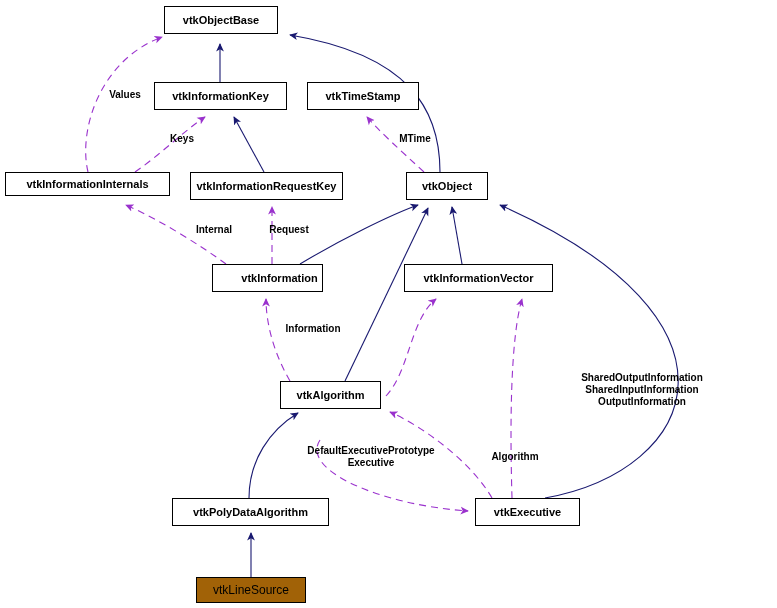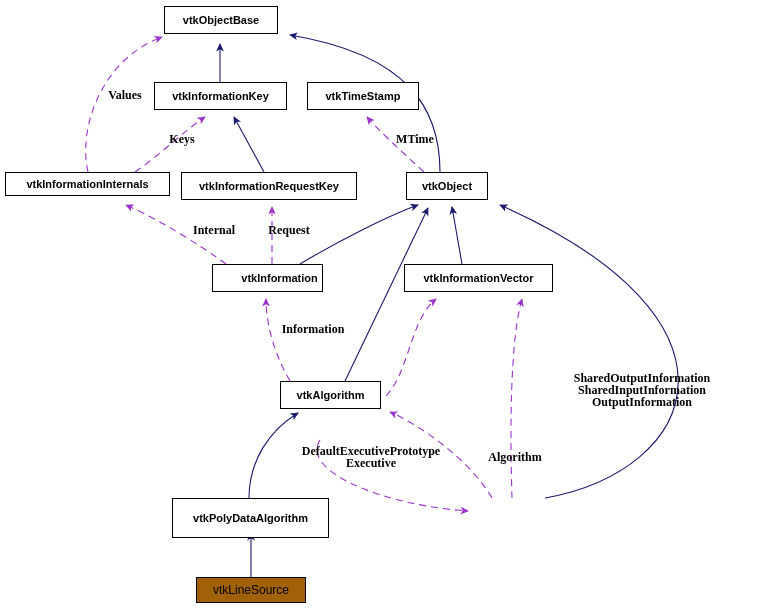--- a/index.html
+++ b/index.html
@@ -43,24 +43,24 @@
     letter-spacing: 0px;
     z-index: 5;
   }
   .node.current {
     background: #a16207;
     font-weight: normal;
     font-size: 12px;
   }
   .edge-label {
     position: absolute;
-    font-size: 12px;
+    font-size: 10px;
     font-weight: bold;
     color: #000000;
-    font-family: Liberation Serif, serif;
+    font-family: Liberation Sans, sans-serif;
     background: transparent;
     text-align: center;
     line-height: 12px;
     white-space: pre;
     z-index: 4;
     pointer-events: none;
   }
 </style>
 </head>
 <body>
@@ -123,32 +123,33 @@
   </svg>
 
   <div class="node" style="left:164px; top:6px; width:114px; height:28px;">vtkObjectBase</div>
 
   <div class="node" style="left:154px; top:82px; width:133px; height:28px;">vtkInformationKey</div>
 
   <div class="node" style="left:307px; top:82px; width:112px; height:28px;">vtkTimeStamp</div>
 
   <div class="node" style="left:5px; top:172px; width:165px; height:24px;">vtkInformationInternals</div>
 
-  <div class="node" style="left:181px; top:172px; width:176px; height:28px;">vtkInformationRequestKey</div>
+  <div class="node" style="left:190px; top:172px; width:153px; height:28px;">vtkInformationRequestKey</div>
 
   <div class="node" style="left:406px; top:172px; width:82px; height:28px;">vtkObject</div>
 
   <div class="node" style="left:212px; top:264px; width:111px; height:28px;padding-left:24px;">vtkInformation</div>
 
   <div class="node" style="left:404px; top:264px; width:149px; height:28px;">vtkInformationVector</div>
 
   <div class="node" style="left:280px; top:381px; width:101px; height:28px;">vtkAlgorithm</div>
 
-  <div class="node" style="left:172px; top:498px; width:157px; height:40px;">vtkPolyDataAlgorithm</div>
+  <div class="node" style="left:172px; top:498px; width:157px; height:28px;">vtkPolyDataAlgorithm</div>
 
+  <div class="node" style="left:475px; top:498px; width:105px; height:28px;">vtkExecutive</div>
 
   <div class="node current" style="left:196px; top:577px; width:110px; height:26px;">vtkLineSource</div>
 
   <div class="edge-label" style="left:100px; top:89px; width:50px;">Values</div>
 
   <div class="edge-label" style="left:162px; top:133px; width:40px;">Keys</div>
 
   <div class="edge-label" style="left:391px; top:133px; width:48px;">MTime</div>
 
   <div class="edge-label" style="left:188px; top:224px; width:52px;">Internal</div>

